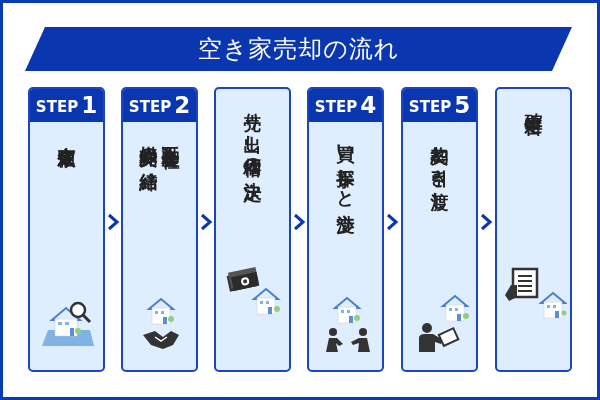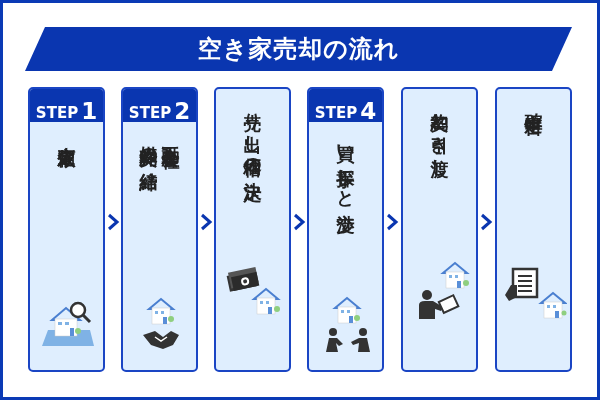--- a/index.html
+++ b/index.html
@@ -1,22 +1,22 @@
 <!DOCTYPE html>
 <html><head>
 <meta charset="utf-8">
 <style>
   html,body{margin:0;padding:0;}
   body{width:600px;height:400px;overflow:hidden;background:#ffffff;font-family:"DejaVu Sans",sans-serif;}
   .frame{position:absolute;left:0;top:0;width:594px;height:394px;border:3px solid #0b3ab5;background:#fff;}
   .banner{position:absolute;left:25px;top:27px;width:547px;height:44px;}
   .banner svg{position:absolute;left:0;top:0;}
-  .banner-title{position:absolute;left:0;top:0;width:100%;height:44px;line-height:44px;text-align:center;color:#fff;font-size:24px;font-weight:bold;letter-spacing:1px;}
+  .banner-title{position:absolute;left:0;top:0;width:100%;height:44px;line-height:44px;text-align:center;color:#fff;font-size:24px;font-weight:normal;letter-spacing:1px;}
   .card{position:absolute;top:87px;width:77px;height:285px;border:2px solid #1a45c4;border-radius:5px;background:#dfeefe;box-sizing:border-box;overflow:hidden;}
-  .card-head{height:33px;background:#0a36b0;color:#fff;text-align:center;line-height:45px;white-space:nowrap;}
+  .card-head{height:33px;background:#0a36b0;color:#fff;text-align:center;line-height:32px;white-space:nowrap;}
   .step-word{font-size:15px;font-weight:bold;letter-spacing:0px;}
   .step-num{font-size:23px;font-weight:bold;margin-left:3px;vertical-align:-1px;}
   .card-body{position:relative;height:250px;}
   .vtext{position:absolute;top:10px;left:0;right:0;display:flex;flex-direction:row-reverse;justify-content:center;gap:2px;}
   .vcol{writing-mode:vertical-rl;font-size:18px;line-height:20px;color:#222;font-weight:bold;letter-spacing:1px;}
   .chev{position:absolute;top:212px;width:14px;height:20px;}
   .icon{position:absolute;}
 </style>
 </head>
 <body>
@@ -124,20 +124,21 @@
       <path d="M49,56 L46,42 L38,42 L30,46 L32,49 L38,47 L37,56 Z" fill="#333"></path>
     </svg>
   </div>
 </div>
 
 <svg class="chev" style="left:385px">
     <polyline points="3,3 11,10 3,17" fill="none" stroke="#0a36b0" stroke-width="3"></polyline>
   </svg>
 
 <div class="card" style="left:401px">
+  <div class="card-head"><span class="step-word">STEP</span><span class="step-num">5</span></div>
   <div class="card-body">
     <div class="vtext">
         <div class="vcol">契約と引き渡し</div>
       </div>
     <svg class="icon" style="left:14px;top:172px" width="56" height="60">
       <polygon points="26,12 38,2 50,12" fill="none" stroke="#4a7fd0" stroke-width="2"></polygon>
       <rect x="29" y="11" width="18" height="16" fill="#fff" stroke="#ccc" stroke-width="0.5"></rect>
       <rect x="32" y="14" width="3" height="3" fill="#7fb2e5"></rect>
         <rect x="38" y="14" width="3" height="3" fill="#7fb2e5"></rect>
       <rect x="40" y="20" width="4" height="7" fill="#5a8fd8"></rect>

